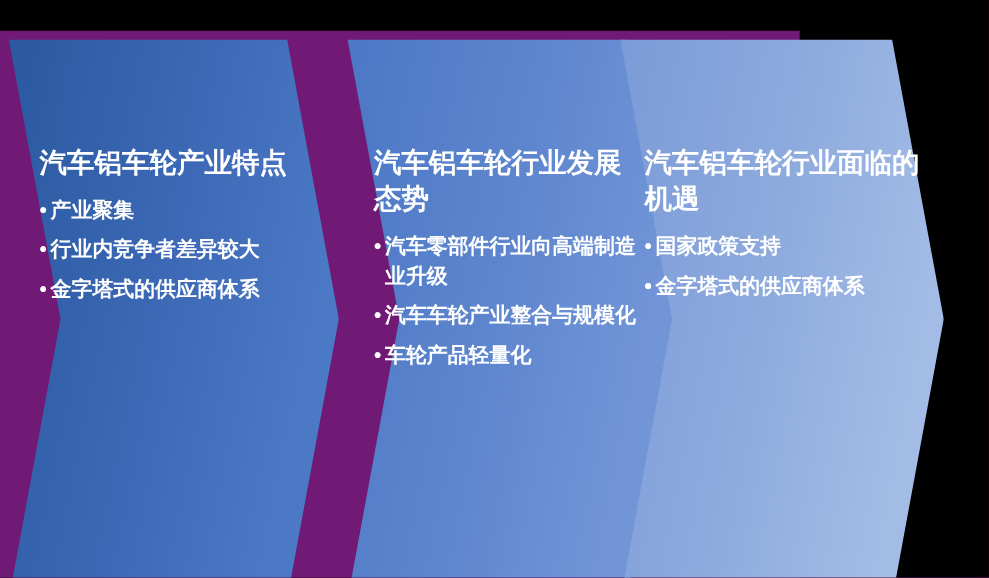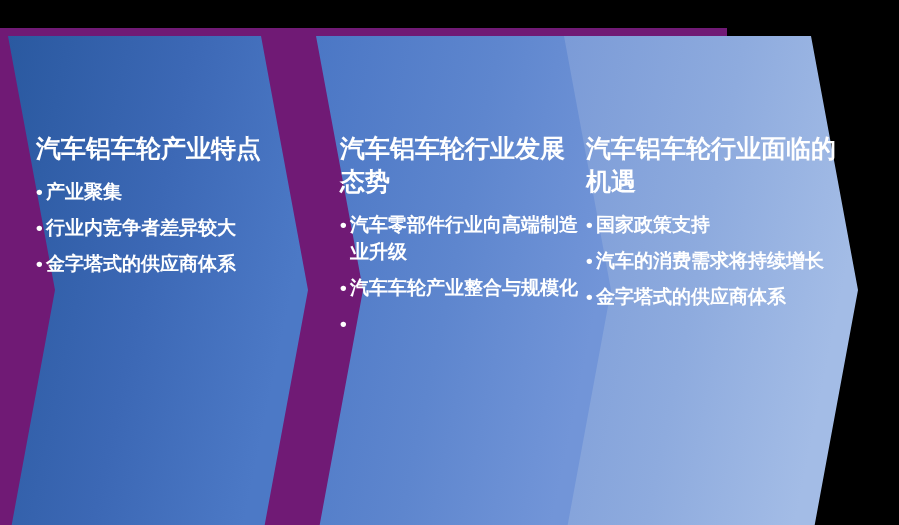--- a/index.html
+++ b/index.html
@@ -126,39 +126,39 @@
           <stop offset="100%" stop-color="#7295D8"></stop>
         </linearGradient>
       </defs>
       <polygon points="0,0 253,0 300,254 253,509 0,509 47,254" fill="url(#g2)"></polygon>
     </svg>
     <div class="chev-content">
       <div class="chev-title">汽车铝车轮行业发展态势</div>
       <div class="chev-bullets">
         <div class="bullet"><span class="dot">•</span><span>汽车零部件行业向高端制造业升级</span></div>
         <div class="bullet"><span class="dot">•</span><span>汽车车轮产业整合与规模化</span></div>
-        <div class="bullet"><span class="dot">•</span></div>
+        <div class="bullet"><span class="dot">•</span><span>车轮产品轻量化</span></div>
       </div>
     </div>
   </div>
 
   <div class="chevron" id="chev3">
     <svg class="chev-shape" viewBox="0 0 294 509" preserveAspectRatio="none">
       <defs>
         <linearGradient id="g3" x1="0" y1="0" x2="1" y2="0.35">
           <stop offset="0%" stop-color="#7B9BD7"></stop>
           <stop offset="55%" stop-color="#8EABDE"></stop>
           <stop offset="100%" stop-color="#A3BCE6"></stop>
         </linearGradient>
       </defs>
       <polygon points="0,0 247,0 294,254 247,509 0,509 47,254" fill="url(#g3)"></polygon>
     </svg>
     <div class="chev-content">
       <div class="chev-title">汽车铝车轮行业面临的机遇</div>
       <div class="chev-bullets">
         <div class="bullet"><span class="dot">•</span><span>国家政策支持</span></div>
-        <div class="bullet"><span class="dot">•</span><span>汽车的消费需求将持续增长</span></div>
+        <div class="bullet"><span class="dot">•</span></div>
         <div class="bullet"><span class="dot">•</span><span>金字塔式的供应商体系</span></div>
       </div>
     </div>
   </div>
 
 </div>
 
 </body></html>

